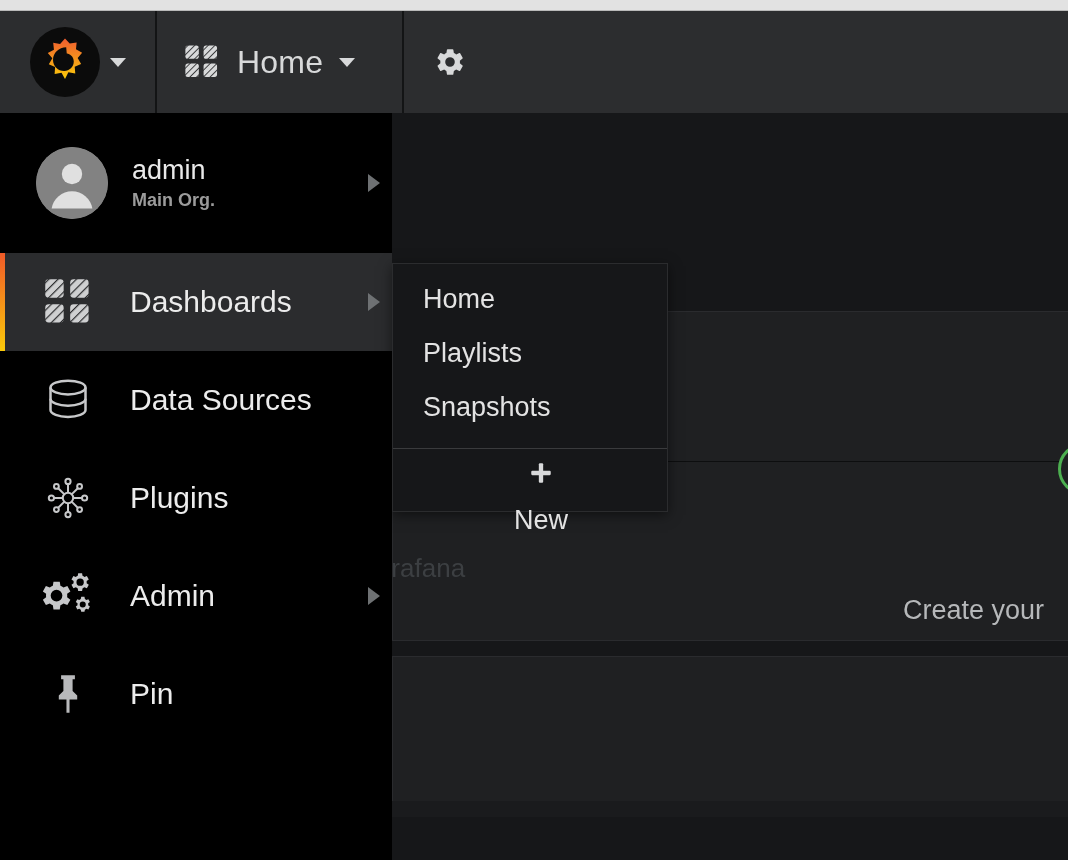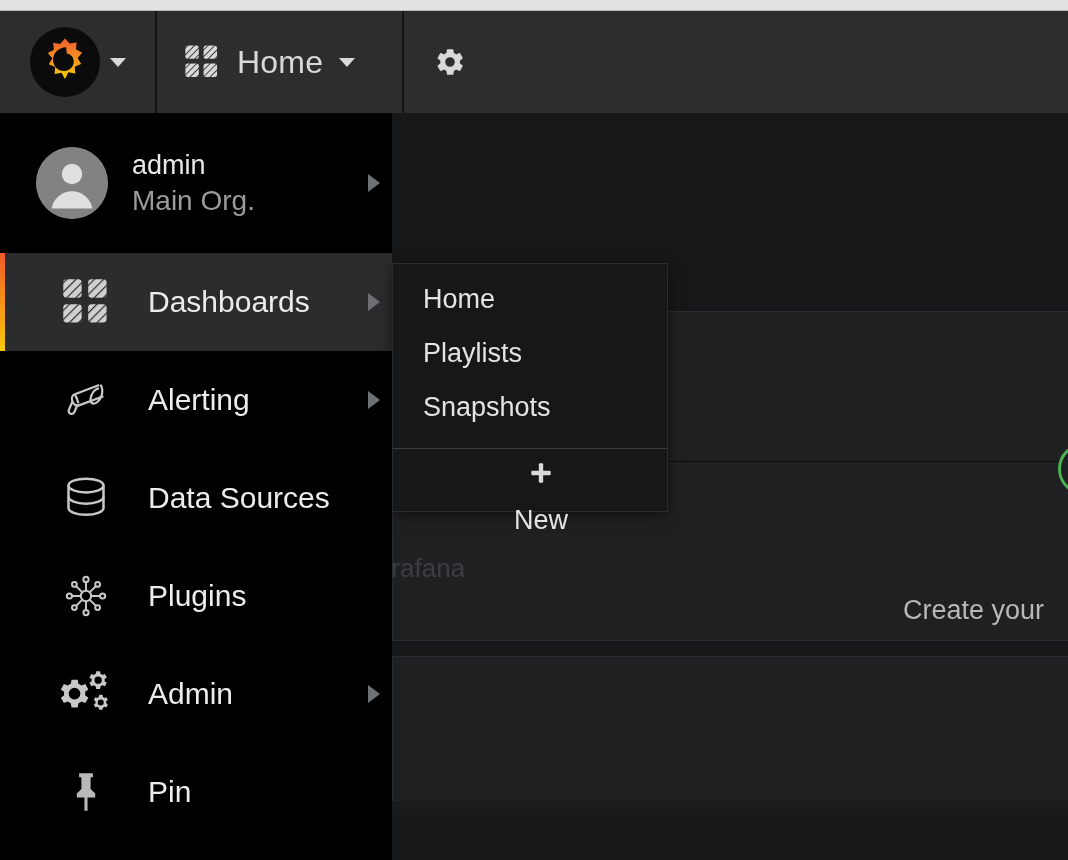--- a/index.html
+++ b/index.html
@@ -83,30 +83,30 @@
   .user-row {
     position: relative; display: flex; align-items: center; height: 140px;
     padding-left: 36px; gap: 24px;
   }
   .avatar {
     width: 72px; height: 72px; border-radius: 50%; background: #828282;
     display:flex; align-items:flex-end; justify-content:center; overflow:hidden;
   }
   .user-texts { display: flex; flex-direction: column; gap: 4px; }
   .user-name { color: #e9e9e9; font-size: 27px; }
-  .user-org  { color: #9b9b9b; font-size: 28px; }
+  .user-org  { color: #9b9b9b; font-size: 18px; font-weight: bold; }
   .row-arrow {
     position: absolute; right: 12px; top: 50%; transform: translateY(-50%);
     width: 0; height: 0; border-top: 9px solid transparent; border-bottom: 9px solid transparent;
     border-left: 12px solid #6e7173;
   }
 
   .menu-item {
     position: relative; display: flex; align-items: center; height: 98px;
-    padding-left: 60px; gap: 36px; cursor: pointer;
+    padding-left: 42px; gap: 36px; cursor: pointer;
   }
   .menu-item.active { background: #2b2c2e; }
   .menu-item.active::before {
     content:""; position: absolute; left: 0; top: 0; bottom: 0; width: 5px;
     background: linear-gradient(#f05a28, #fbca0a);
   }
   .menu-icon { width: 52px; height: 52px; display:flex; align-items:center; justify-content:center; flex:none; }
   .menu-label { color: #ececec; font-size: 30px; font-weight: 400; }
 
   
@@ -224,32 +224,20 @@
           <rect x="1.5" y="1.5" width="8.5" height="8.5" rx="1.6" fill="url(#hatch2)"></rect>
           <rect x="13" y="1.5" width="8.5" height="8.5" rx="1.6" fill="url(#hatch2)"></rect>
           <rect x="1.5" y="13" width="8.5" height="8.5" rx="1.6" fill="url(#hatch2)"></rect>
           <rect x="13" y="13" width="8.5" height="8.5" rx="1.6" fill="url(#hatch2)"></rect>
         </svg>
       </span>
       <span class="menu-label">Dashboards</span>
       <span class="row-arrow"></span>
     </div>
 
-    <div class="menu-item">
-      <span class="menu-icon">
-        <svg width="48" height="48" viewBox="0 0 24 24" fill="none" stroke="#c7c8ca" stroke-width="1.1">
-          <path d="M19.2 4.4c1 1 1.3 3.4.5 5.6s-2.5 3.8-3.9 3.8-2-1.6-1.2-3.8 2.5-3.8 3.9-3.8"></path>
-          <path d="M18.6 4.5 6.4 9.1c-1.3.5-1.8 2-1.2 3.6s2 2.5 3.3 2l12.2-4.6"></path>
-          <path d="M7.9 14.1 6.2 18c-.4.9-1.4 1.2-2.1.8s-.9-1.4-.5-2.3l1.7-3.9"></path>
-          <path d="M6.5 9.5c.8 1.1 1.4 2.6 1.7 4.2"></path>
-        </svg>
-      </span>
-      <span class="menu-label">Alerting</span>
-      <span class="row-arrow"></span>
-    </div>
 
     <div class="menu-item">
       <span class="menu-icon">
         <svg width="50" height="50" viewBox="0 0 24 24" fill="none" stroke="#c7c8ca" stroke-width="1.2">
           <ellipse cx="12" cy="6" rx="8.4" ry="3.3"></ellipse>
           <path d="M3.6 6v5.4c0 1.8 3.8 3.3 8.4 3.3s8.4-1.5 8.4-3.3V6"></path>
           <path d="M3.6 11.4v5.4c0 1.8 3.8 3.3 8.4 3.3s8.4-1.5 8.4-3.3v-5.4"></path>
         </svg>
       </span>
       <span class="menu-label">Data Sources</span>

